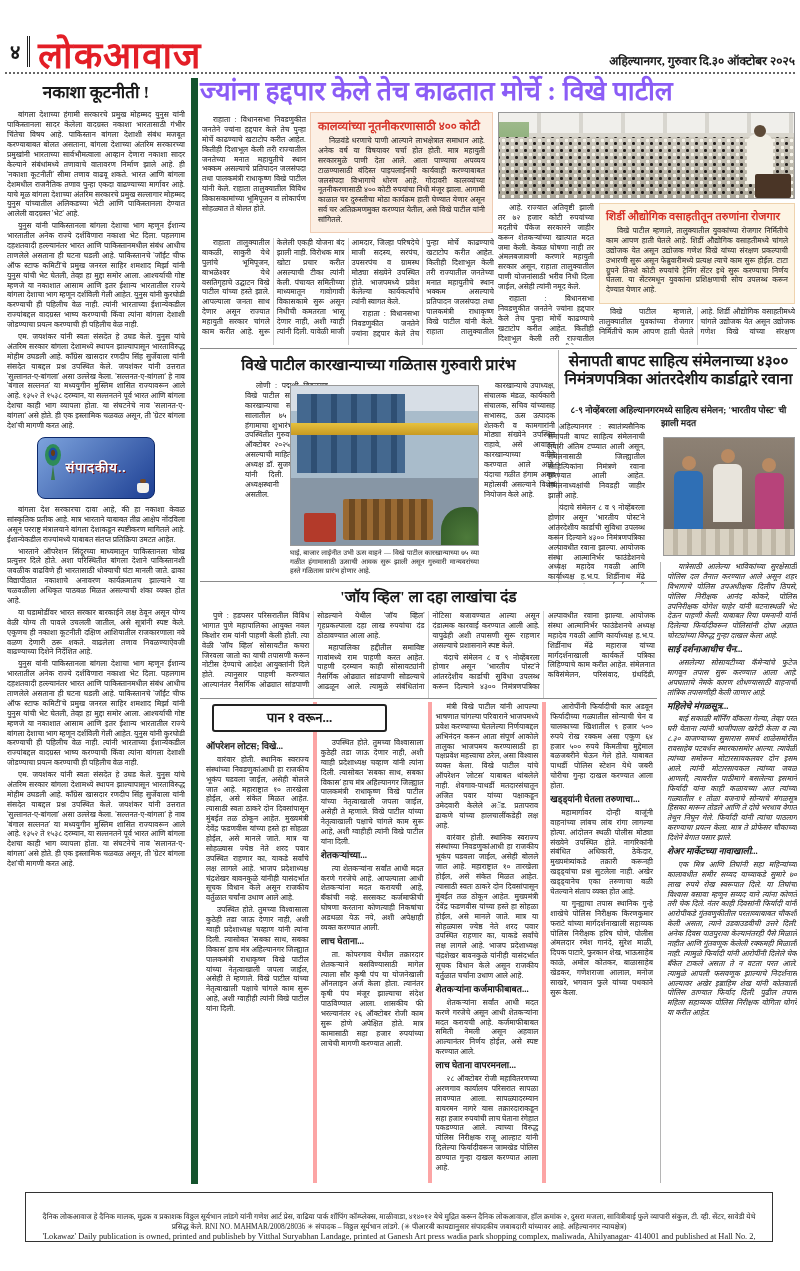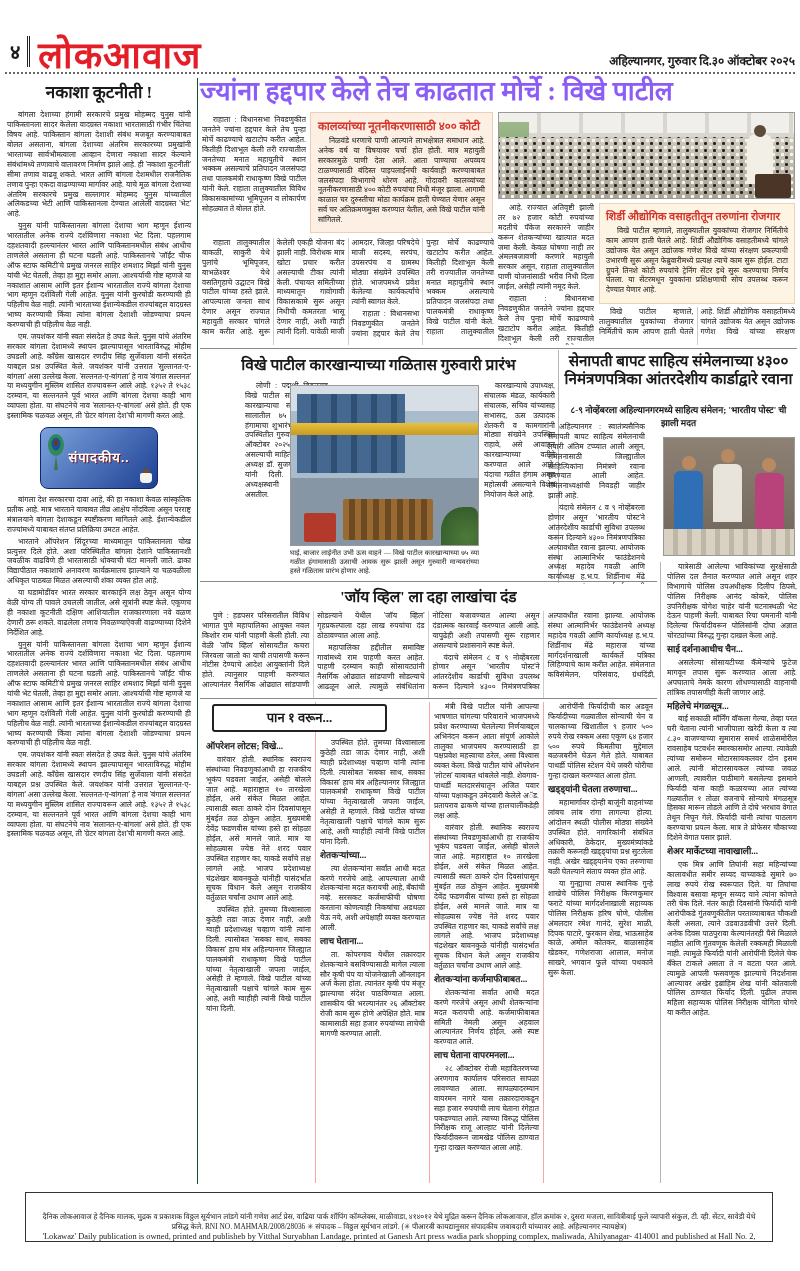--- a/index.html
+++ b/index.html
@@ -18,21 +18,21 @@
               font-size:12px; font-weight:bold; }
   .dotrule { position:absolute; left:5px; top:72px; width:790px; border-top:2px dotted #666; }
 
   
   .body-t { font-size:7.5px; line-height:1.32; text-align:justify; }
   .body-t p { text-indent:11px; margin-bottom:2px; }
   .sub-h { font-size:9px; font-weight:bold; margin:3px 0 2px; text-indent:0; }
 
   
   .leftcol { position:absolute; left:5px; top:78px; width:193px; height:1106px;
-             border-right:1px solid #14532d; padding:2px 6px 0 2px; overflow:hidden; }
+             border-right:7px solid #14532d; padding:2px 6px 0 2px; overflow:hidden; }
   .lc-head { font-size:17px; font-weight:900; text-align:center; margin:2px 0 6px; }
   .ed-badge { position:relative; width:118px; height:62px; margin:6px auto;
               background:linear-gradient(135deg,#7da3dd,#1d3f93); border:1px solid #0e2a6b;
               border-radius:8px; display:flex; align-items:center; justify-content:center;
               color:#fff; font-weight:bold; font-size:13px; letter-spacing:1px;
               text-shadow:1px 1px 0 #7a1010; }
   .inkpot { position:absolute; right:5px; bottom:5px; width:12px; height:10px;
             background:#f4f2ec; border-radius:2px 2px 4px 4px; }
   .inkpot:before { content:""; position:absolute; left:3px; top:-4px; width:6px; height:4px;
             background:#7a4a1f; border-radius:2px; }
@@ -76,27 +76,27 @@
   .sam-col { position:absolute; left:548px; top:422px; width:97px; height:162px; overflow:hidden; }
 
   
   .joy-head { position:absolute; left:202px; top:585px; width:453px; font-size:15.5px;
               font-weight:900; text-align:center; }
   .joy-cols { position:absolute; left:202px; top:611px; width:453px; height:87px; overflow:hidden;
               column-count:4; column-gap:8px; column-rule:1px solid #ccc; }
 
   
   .rail { position:absolute; left:660px; top:562px; width:137px; height:621px; overflow:hidden;
-          border-left:1px solid #b5b5b5; padding-left:6px; }
+          border-left:1px solid #b5b5b5; padding-left:6px;font-style:italic; }
 
   
   .sec { position:absolute; left:202px; top:702px; width:455px; height:481px; display:flex;
          overflow:hidden; }
   .seccol { flex:1; padding:0 4px; overflow:hidden; }
-  .seccol + .seccol { border-left:1px solid #fca5a5; }
+  .seccol + .seccol { border-left:4px solid #fca5a5; }
   .p1box { position:absolute; left:10px; top:2px; width:175px; height:28px; background:#fff;
            border:2px solid #222; border-radius:3px; display:flex; align-items:center;
            justify-content:center; font-size:13px; font-weight:900; z-index:2; }
   .spacer36 { height:36px; }
 
   
   .footerbox { position:absolute; left:25px; top:1192px; width:748px; height:50px;
                border:1.5px solid #333; padding:19px 10px; text-align:center; overflow:hidden; }
   .footer-mr { font-size:7.4px; line-height:1.35; }
   .footer-en { font-size:8.4px; line-height:1.3; font-family:"Liberation Serif",serif; }

